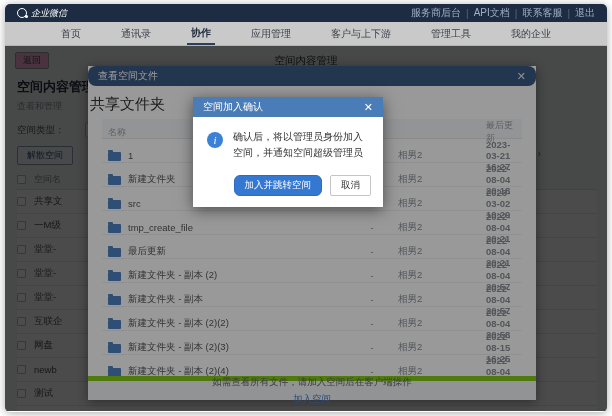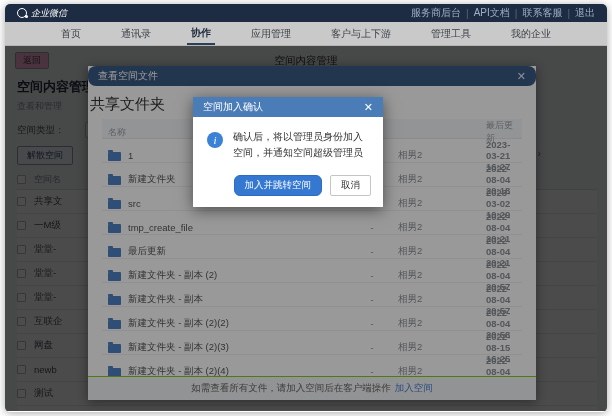--- a/index.html
+++ b/index.html
@@ -64,22 +64,22 @@
   .frow { display:grid; grid-template-columns:238px 52px 88px 1fr; align-items:center; height:24px;
           border-bottom:1px solid #f0f1f3; font-size:9.5px; color:#666; padding:0 6px; }
   .fname { display:flex; align-items:center; gap:7px; color:#555; overflow:hidden; white-space:nowrap; }
   .folder { width:13px; height:9px; background:#4d82c4; border-radius:1px; position:relative; flex:none; margin-top:2px; }
   .folder::before { content:""; position:absolute; top:-2px; left:0; width:5px; height:2px; background:#4d82c4;
                     border-radius:1px 1px 0 0; }
   .fsize { text-align:center; color:#8a8f96; }
   .fowner { color:#8a8f96; }
   .fdate { color:#8a8f96;font-weight:bold; }
   .fm-footer { position:absolute; left:0; right:0; bottom:0; height:24px; background:#f4f5f7;
-               border-top:1px solid #84cc16; display:flex; align-items:center; justify-content:center;
-               gap:4px; font-size:9.5px; color:#666; }
+               border-top:5px solid #84cc16; display:flex; align-items:center; justify-content:center;
+               gap:4px; font-size:9.5px; color:#666;flex-direction:column; }
   .fm-footer .join-link { color:#4a7fd1; cursor:pointer; }
 
   
   .confirm-modal { position:absolute; left:188px; top:51px; width:190px; height:110px; background:#fff; z-index:40;
                    box-shadow:0 3px 14px rgba(0,0,0,.5); }
   .cm-head { height:20px; background:#4a7cb8; display:flex; align-items:center; justify-content:space-between;
              padding:0 10px; }
   .cm-title { font-size:10px; color:#fff; }
   .cm-close { color:#fff; font-size:11px; line-height:1; cursor:pointer; }
   .cm-body { position:relative; height:90px; }

